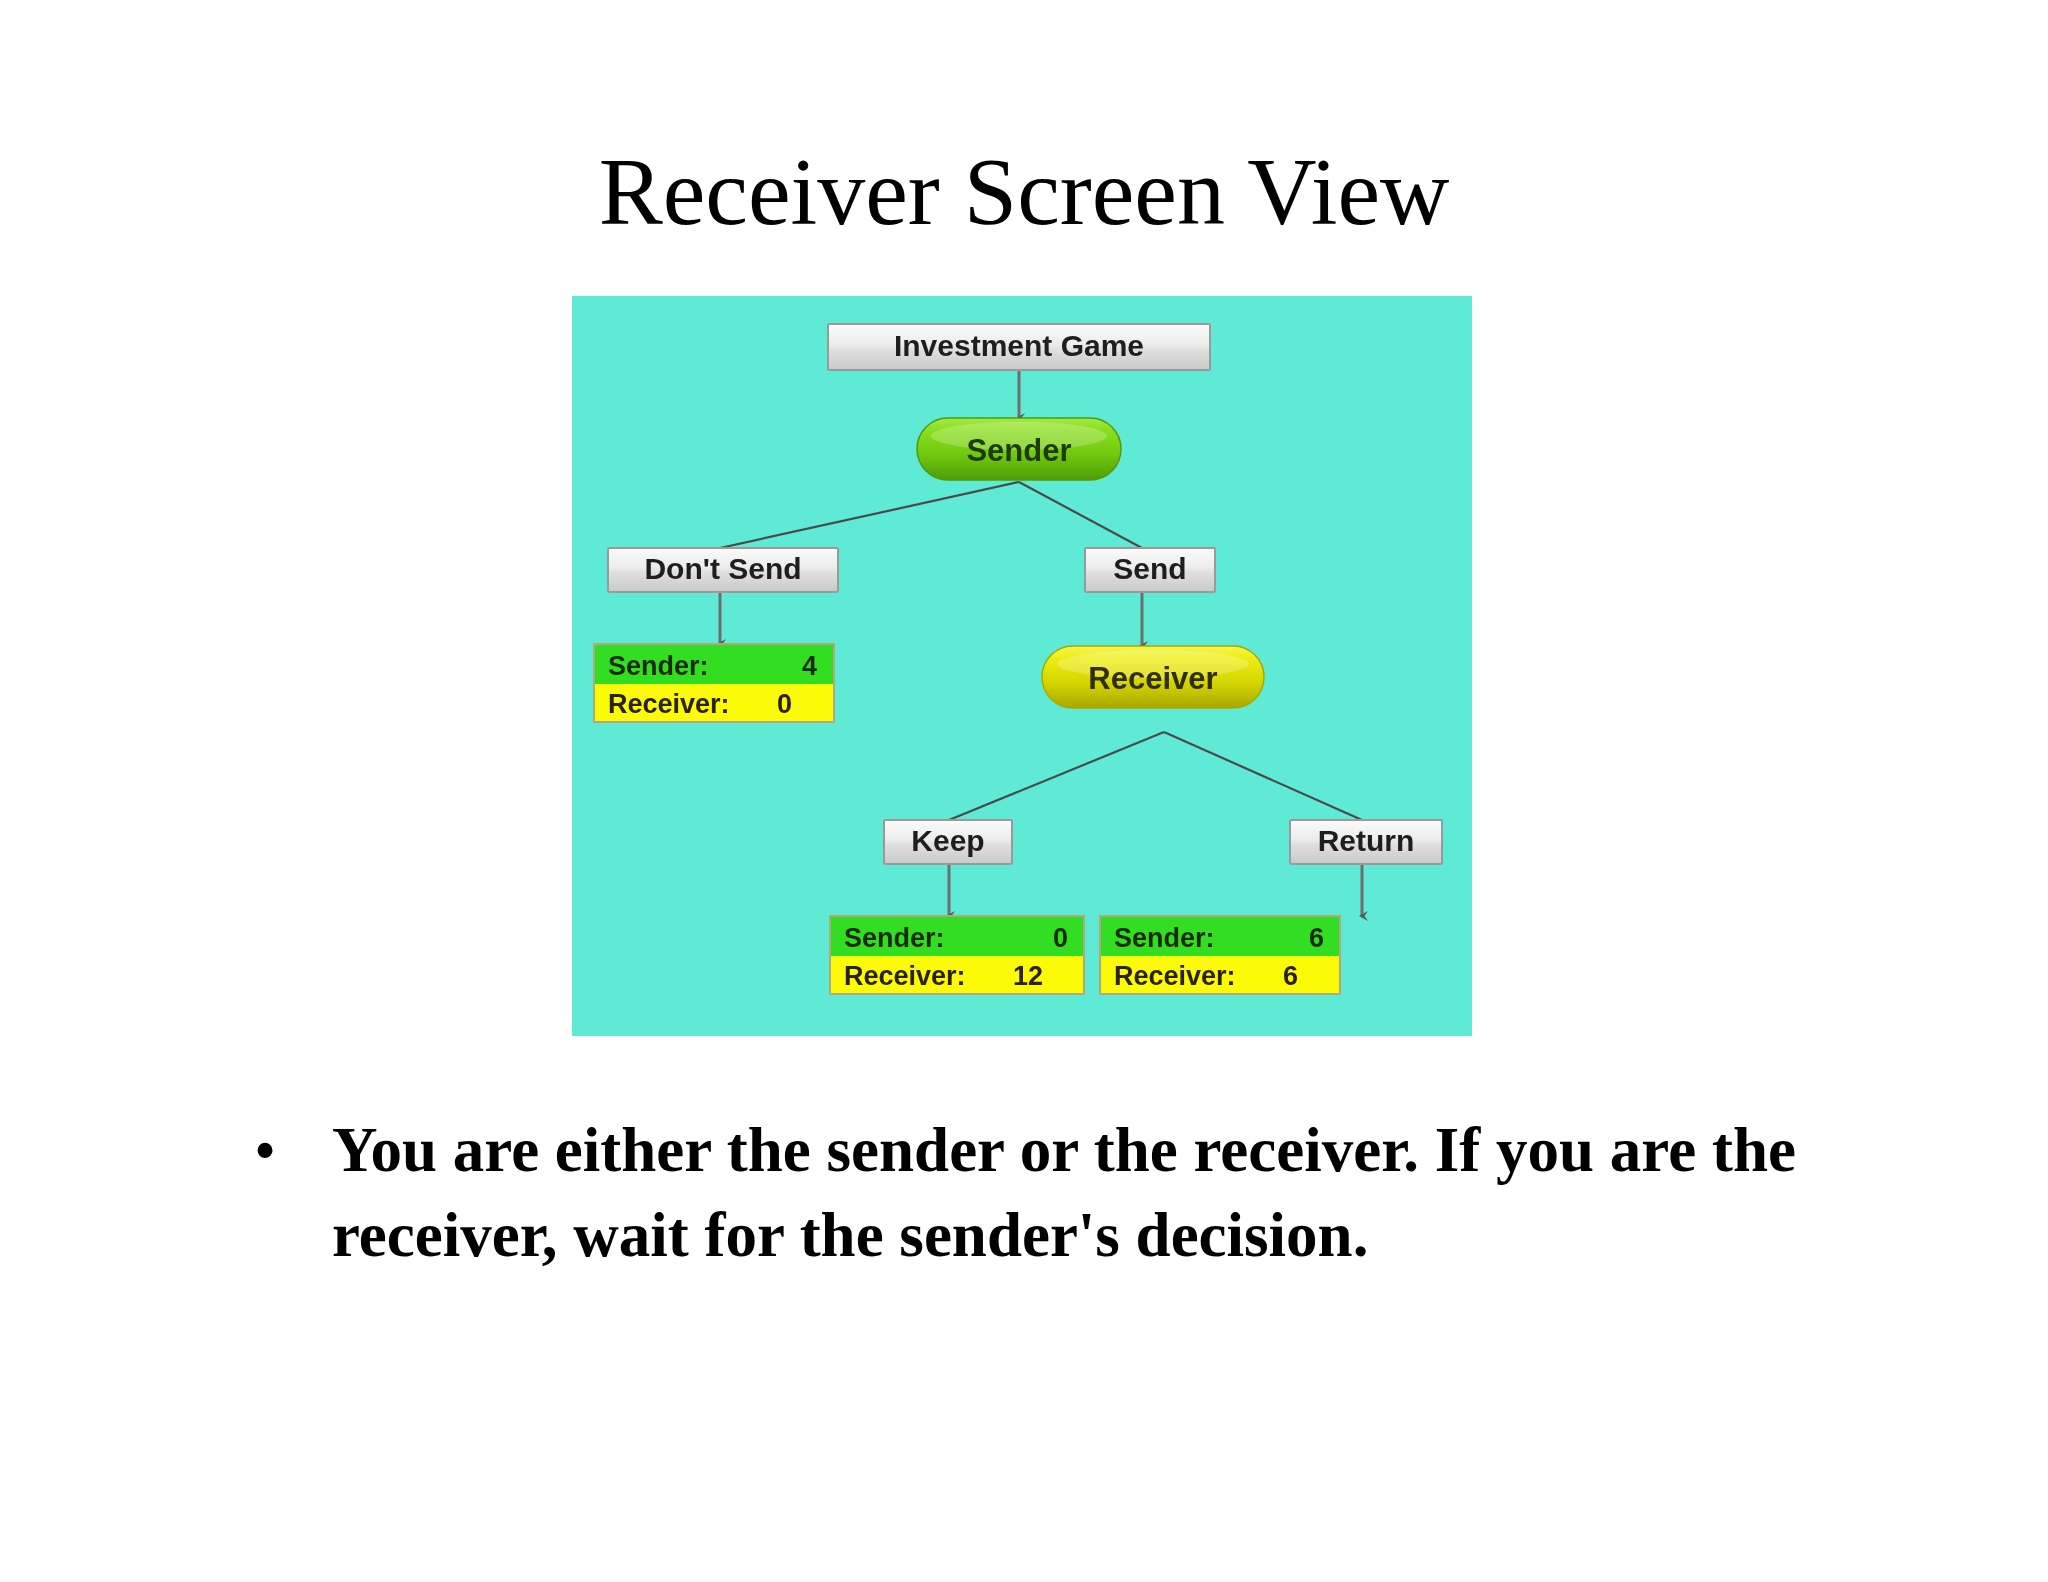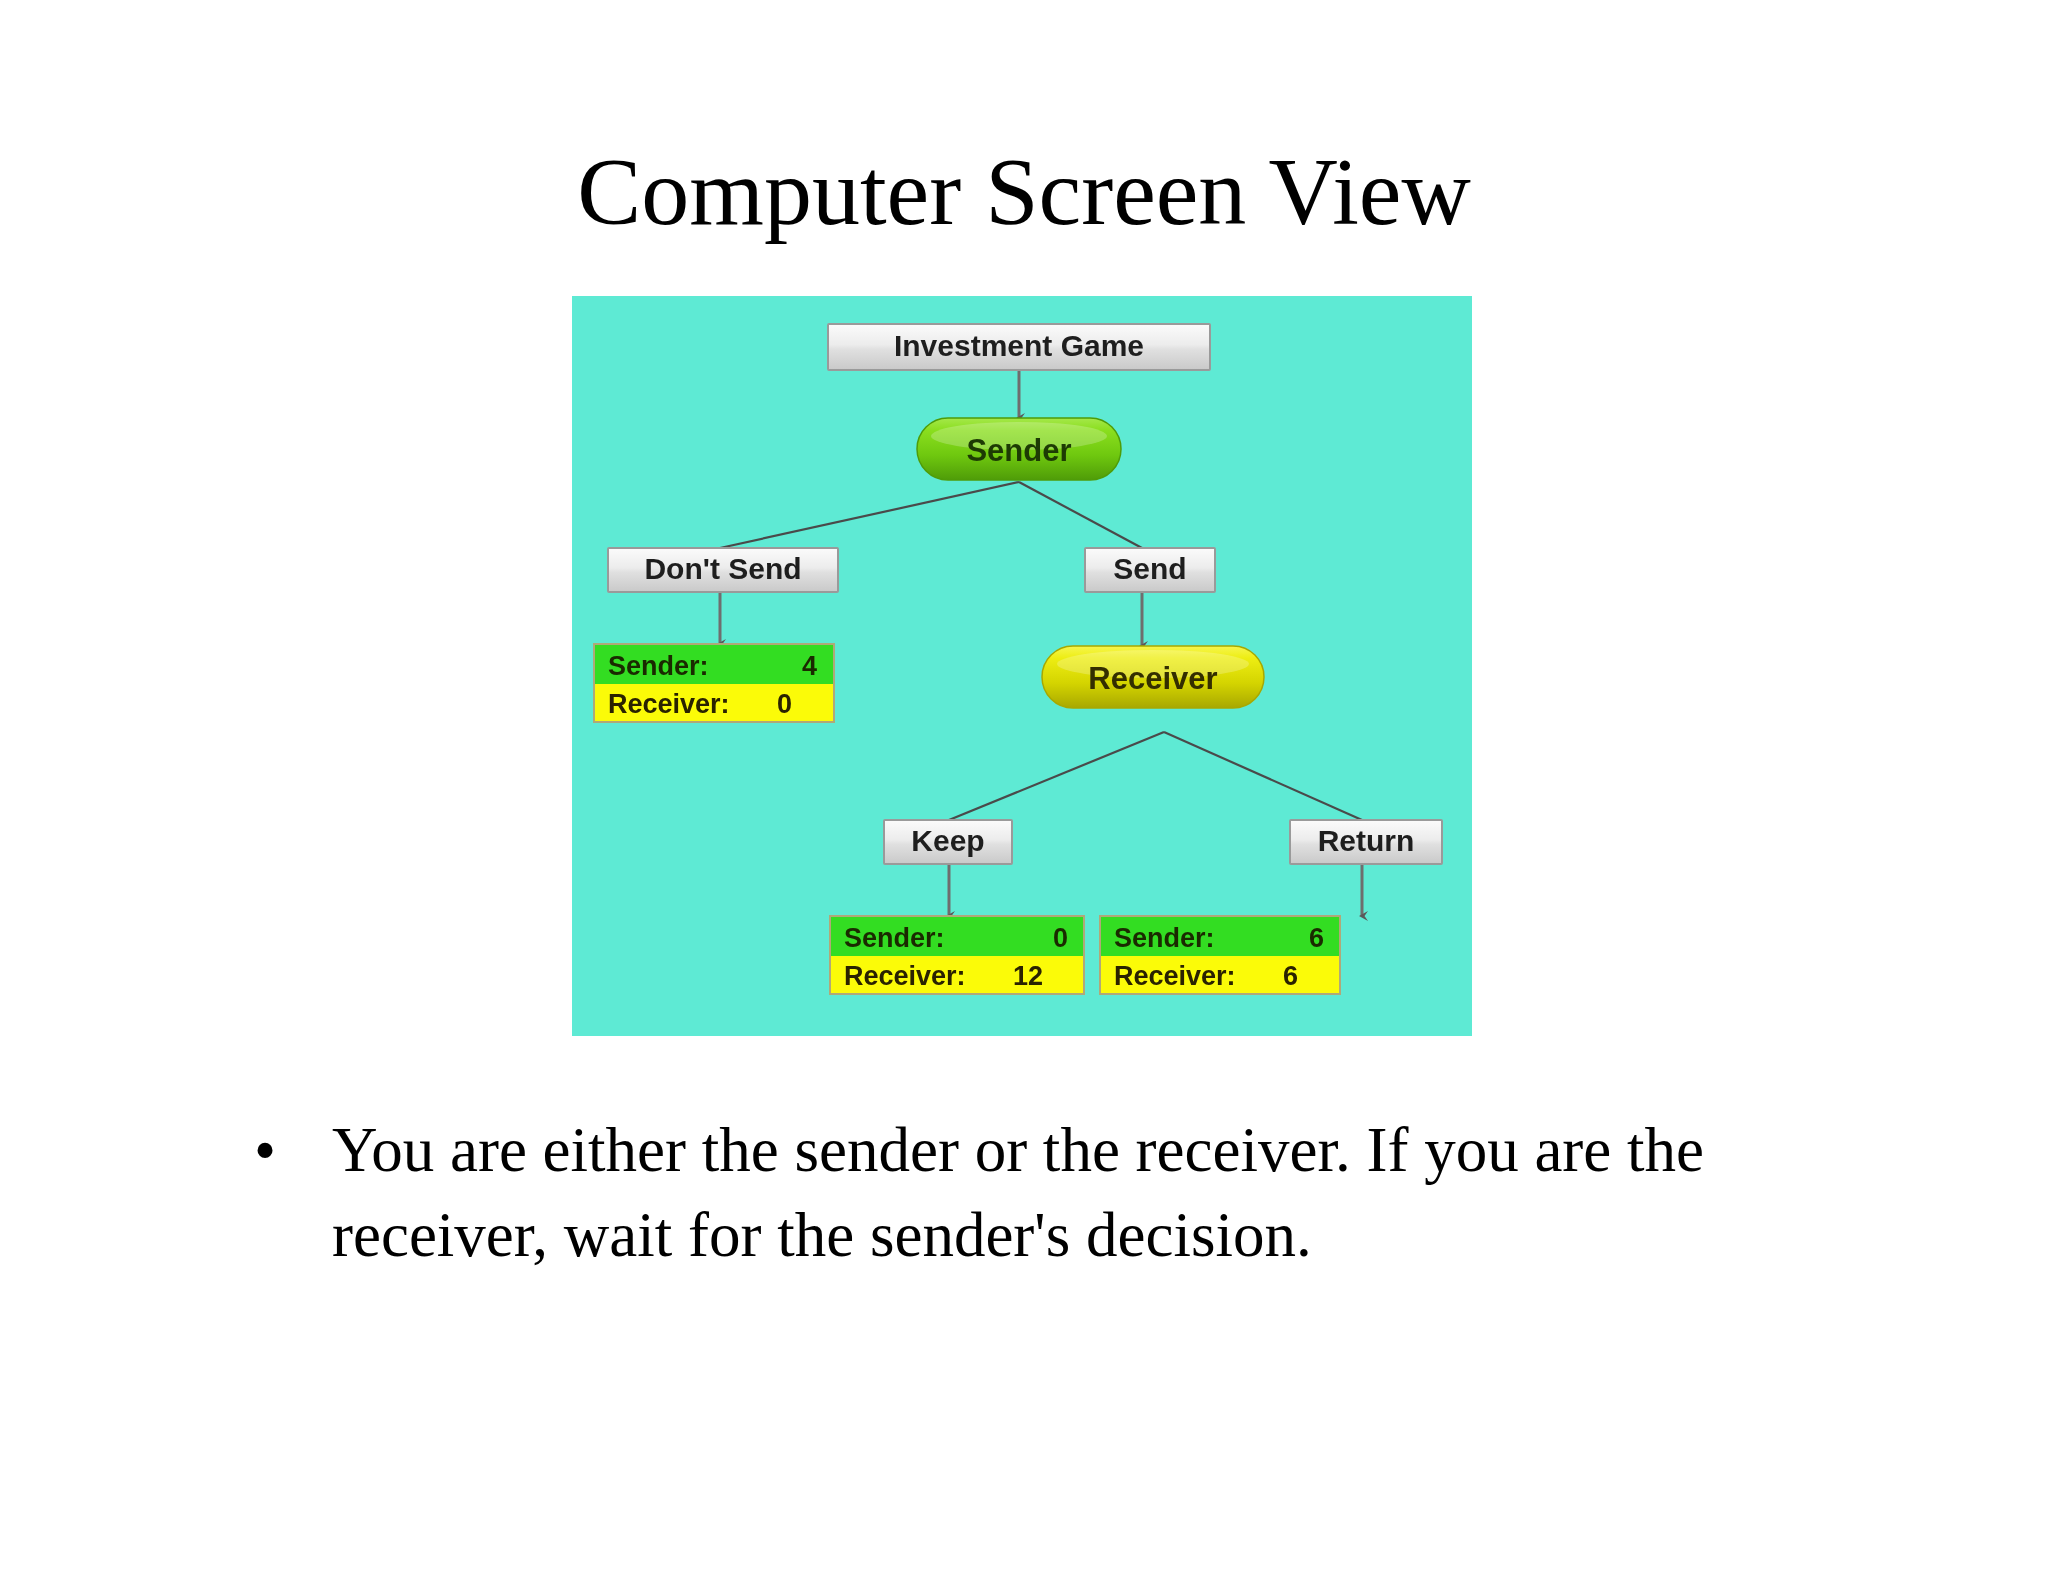--- a/index.html
+++ b/index.html
@@ -66,26 +66,27 @@
     position: absolute;
     left: 4px;
     top: 0;
     font-size: 63px;
     line-height: 85px;
     color: #000000;
   }
   .bullet-text {
     display: block;
     white-space: pre-wrap;
+    font-weight: bold;
   }
 </style>
 </head>
 <body>
 
-<div class="slide-title">Computer Screen View</div>
+<div class="slide-title">Receiver Screen View</div>
 
 <div class="diagram-wrap">
   <svg class="diagram-svg" viewBox="0 0 900 740" xmlns="http://www.w3.org/2000/svg">
 
     <defs>
       <linearGradient id="gradBox" x1="0" y1="0" x2="0" y2="1">
         <stop offset="0%" stop-color="#fbfbfb"></stop>
         <stop offset="45%" stop-color="#ececec"></stop>
         <stop offset="55%" stop-color="#e0e0e0"></stop>
         <stop offset="100%" stop-color="#c9c9c9"></stop>

